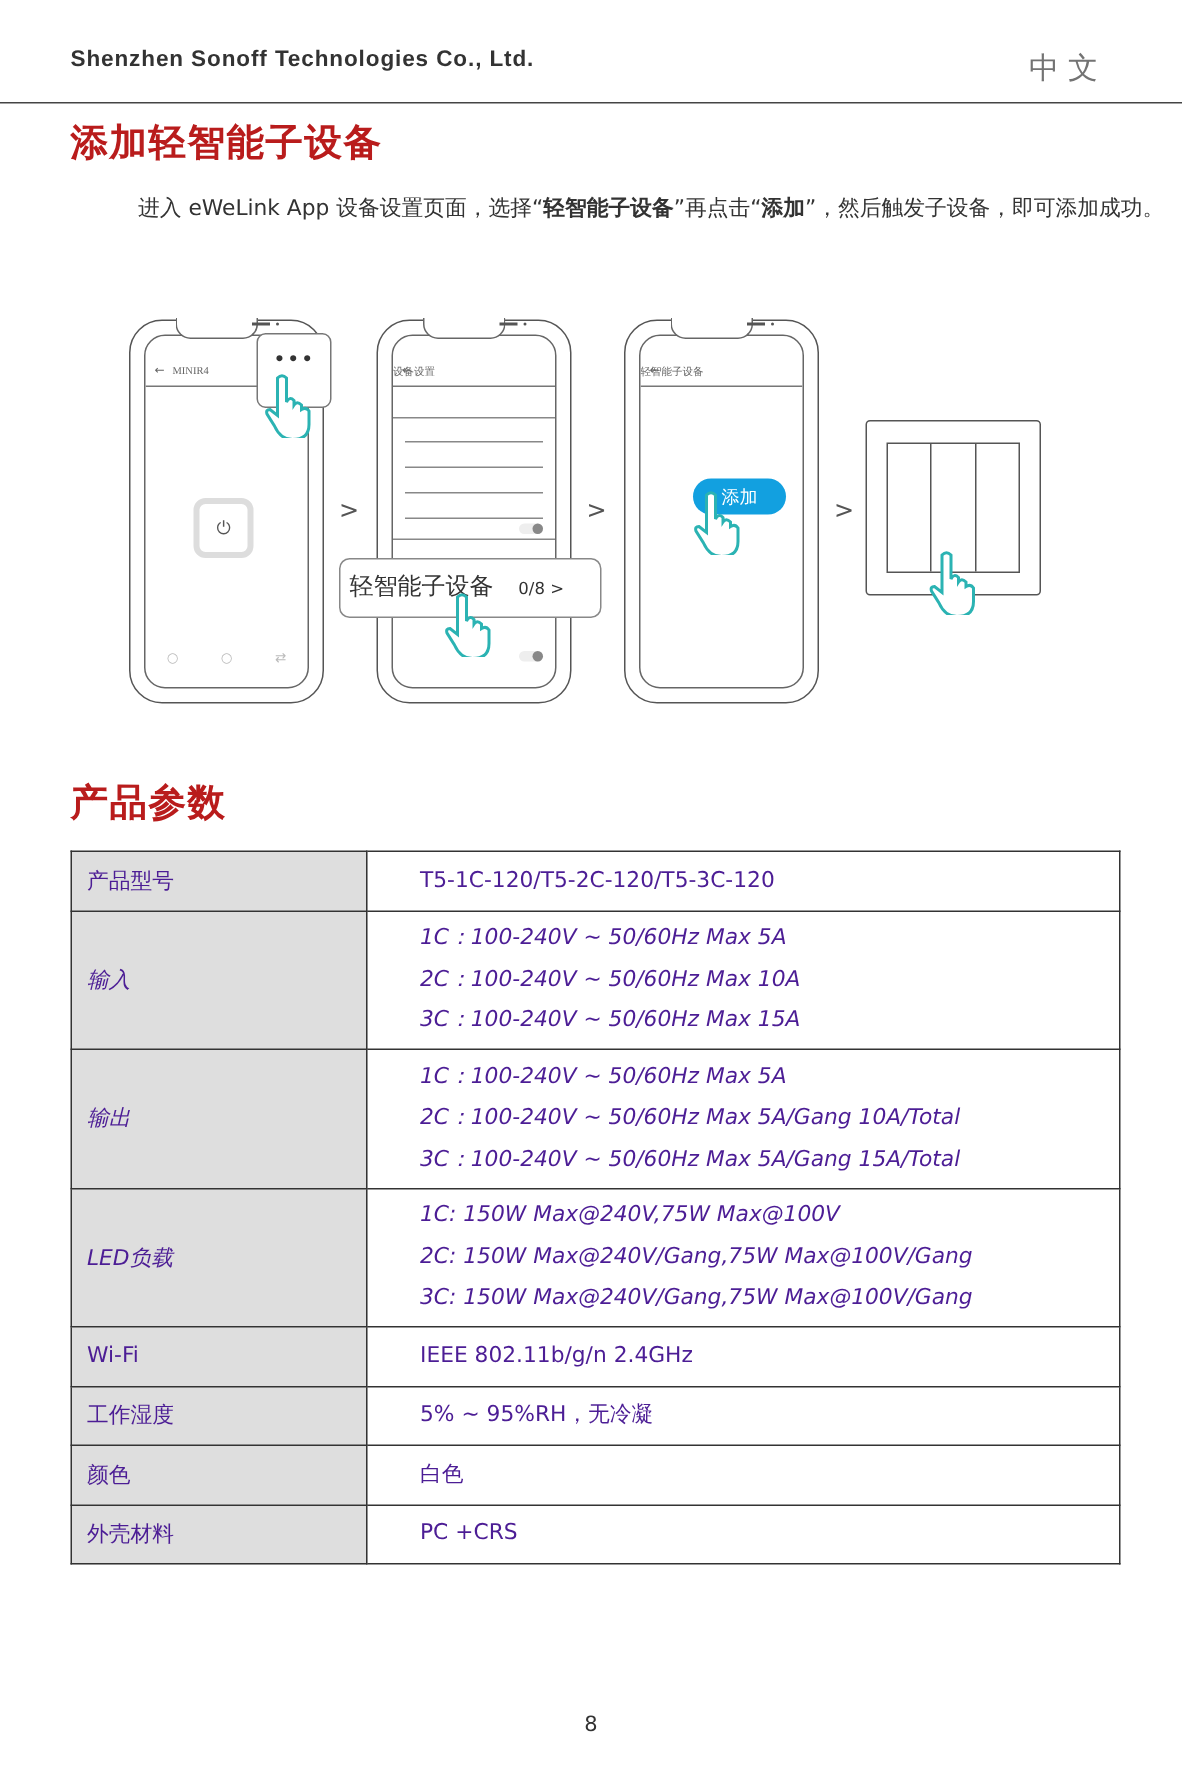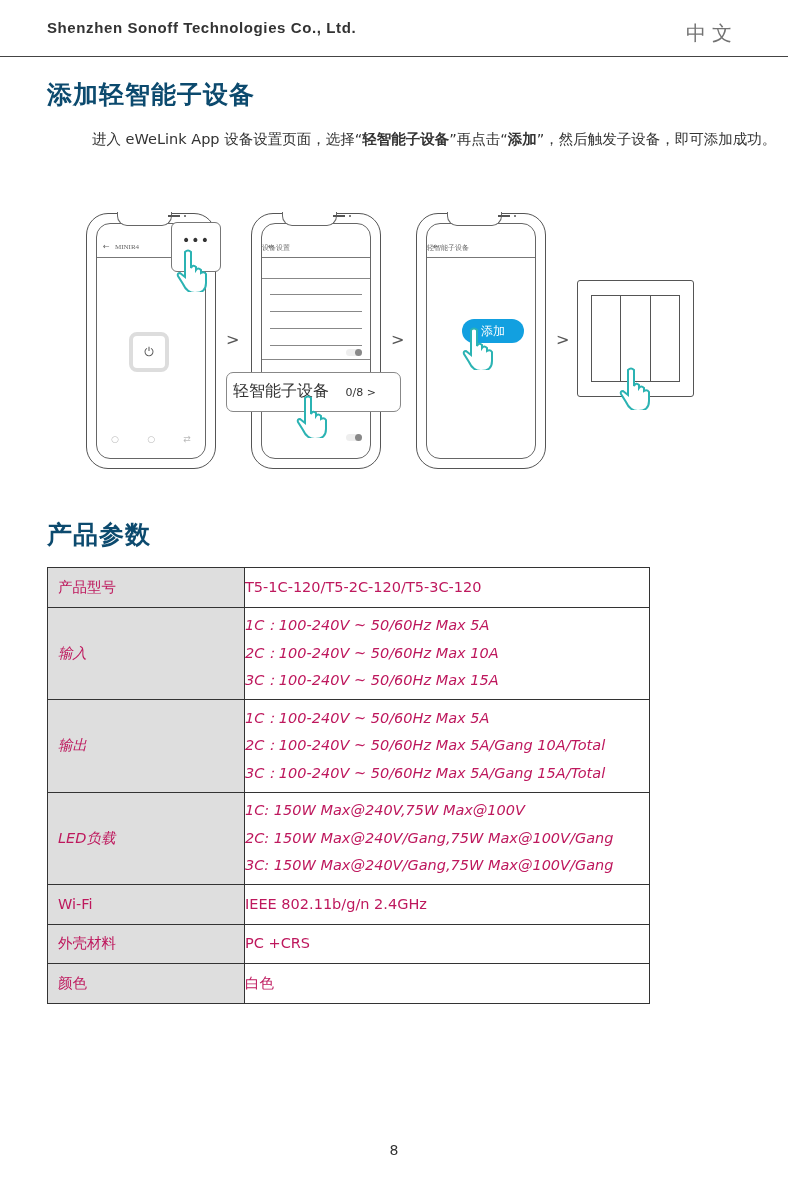--- a/index.html
+++ b/index.html
@@ -1,23 +1,23 @@
 <!DOCTYPE html>
 <html><head>
   <meta charset="utf-8">
   <style>
     * { box-sizing: border-box; margin: 0; padding: 0; }
     html, body { width: 788px; height: 1182px; background: #ffffff; overflow: hidden; }
     body { font-family: "DejaVu Sans", "Liberation Sans", sans-serif; color: #333333; position: relative; }
 
-    .header { position: absolute; left: 0; top: 0; width: 788px; height: 57px; border-bottom: 1.5px solid #444444; padding-left: 28px; }
+    .header { position: absolute; left: 0; top: 12px; width: 788px; height: 57px; border-bottom: 1.5px solid #444444; padding-left: 28px; }
     .header .company { position: absolute; left: 47px; top: 19px; font-family: "Liberation Sans", sans-serif; font-weight: bold; font-size: 15px; letter-spacing: 0.6px; color: #333; }
     .header .lang { position: absolute; right: 50px; top: 20px; font-weight: normal; font-size: 20px; letter-spacing: 6px; color: #737373; }
 
-    .section-title { position: absolute; left: 47px; font-size: 25px; font-weight: bold; color: #0c4a6e; letter-spacing: 1px; }
+    .section-title { position: absolute; left: 47px; font-size: 25px; font-weight: bold; color: #b91c1c; letter-spacing: 1px; }
     .t1 { top: 78px; }
     .t2 { top: 518px; font-family: Liberation Mono, monospace; }
 
     .intro { position: absolute; left: 48px; top: 125px; width: 690px; font-size: 14.5px; line-height: 29px; color: #333; margin-left: 44px; }
     .intro b { font-weight: bold; }
 
     .figure { position: absolute; left: 80px; top: 208px; width: 630px; height: 265px; }
     .phone { position: absolute; top: 5px; width: 130px; height: 256px; border: 1.6px solid #555; border-radius: 22px; background: #fff; }
     .phone .screen { position: absolute; left: 9px; top: 9px; right: 9px; bottom: 9px; border: 1.2px solid #666; border-radius: 14px; overflow: hidden; }
     .phone .notch { position: absolute; left: 30px; top: -2px; width: 55px; height: 14px; border: 1.2px solid #666; border-top: none; border-radius: 0 0 10px 10px; background: #fff; }
@@ -52,24 +52,24 @@
     .a2 { left: 311px; }
     .a3 { left: 476px; }
 
     .wall { position: absolute; left: 497px; top: 72px; width: 117px; height: 117px; border: 1.3px solid #555; border-radius: 3px; background: #fff; }
     .wall .inner { position: absolute; left: 13px; top: 14px; width: 89px; height: 87px; border: 1.2px solid #555; display: flex; }
     .wall .gang { flex: 1; border-right: 1.2px solid #555; }
     .wall .gang:last-child { border-right: none; }
 
     .hand { position: absolute; width: 34px; height: 44px; }
 
-    table.specs { position: absolute; left: 47px; top: 567px; width: 603px; border-collapse: collapse; font-size: 14.5px; color: #be185d; }
+    table.specs { position: absolute; left: 47px; top: 567px; width: 700px; border-collapse: collapse; font-size: 14.5px; color: #4c1d95; }
     table.specs td { border: 1.2px solid #333; vertical-align: middle; }
     table.specs td.k { width: 197px; background: #dedede; padding-left: 10px; }
-    table.specs td.v { }
+    table.specs td.v { padding-left: 35px; }
     table.specs tr.single td { height: 39.5px; }
     table.specs tr.multi td { height: 92.5px; font-style: italic; }
     table.specs td.v .line { line-height: 27.5px; white-space: nowrap; }
 
     .page-num { position: absolute; left: 0; width: 788px; top: 1142px; text-align: center; font-size: 14px; color: #333; }
   </style>
 </head>
 <body>
 
 <div class="header">
@@ -203,27 +203,33 @@
         <div class="line">3C:  150W Max@240V/Gang,75W Max@100V/Gang</div>
       </td>
     </tr>
     <tr class="single">
       <td class="k">Wi-Fi</td>
       <td class="v">
           <div class="line">IEEE 802.11b/g/n 2.4GHz</div>
         </td>
     </tr>
     <tr class="single">
+      <td class="k">工作湿度</td>
+      <td class="v">
+          <div class="line">5% ~ 95%RH，无冷凝</div>
+        </td>
+    </tr>
+    <tr class="single">
+      <td class="k">颜色</td>
+      <td class="v">
+          <div class="line">白色</div>
+        </td>
+    </tr>
+    <tr class="single">
       <td class="k">外壳材料</td>
       <td class="v">
           <div class="line">PC +CRS</div>
-        </td>
-    </tr>
-    <tr class="single">
-      <td class="k">颜色</td>
-      <td class="v">
-          <div class="line">白色</div>
         </td>
     </tr>
   </tbody>
 </table>
 
 <div class="page-num">8</div>
 
 </body></html>

